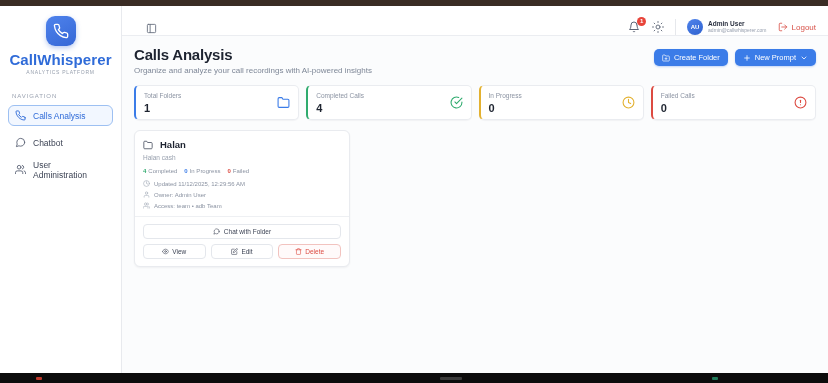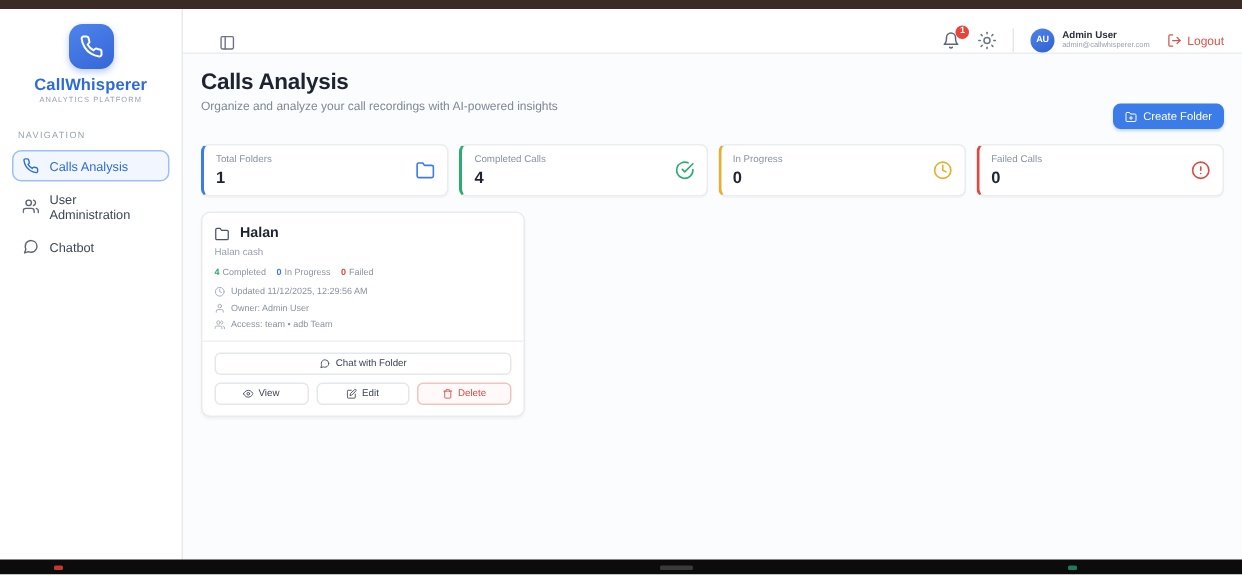--- a/index.html
+++ b/index.html
@@ -22,21 +22,21 @@
     background:#ffffff; border-right:1px solid #e8eaee;
   }
   .brand { padding:10px 0 0 0; text-align:center; }
   .brand-logo {
     width:30px; height:30px; margin:0 auto; border-radius:9px;
     background:linear-gradient(150deg,#4f83ec 0%,#3567d6 100%);
     display:flex; align-items:center; justify-content:center;
     box-shadow:0 2px 5px rgba(53,103,214,.35);
   }
   .brand-logo svg { width:16px; height:16px; }
-  .brand-name { margin-top:5px; font-size:11px; font-weight:bold; color:#2f6bd8; letter-spacing:.1px; }
+  .brand-name { margin-top:5px; font-size:15px; font-weight:bold; color:#2f6bd8; letter-spacing:.1px; }
   .brand-sub { margin-top:1px; font-size:5px; color:#98a0ae; letter-spacing:.7px; }
 
   .nav-label { margin:18px 0 6px 12px; font-size:6px; letter-spacing:.9px; color:#9aa2b0; }
   .nav { padding:0 8px; }
   .nav-item {
     display:flex; align-items:center; gap:7px;
     height:21px; padding:0 6px; margin-bottom:6px;
     border-radius:6px; cursor:pointer;
     font-size:8.5px; color:#3d4455; font-weight:500;
     border:1px solid transparent;
@@ -85,21 +85,21 @@
   .logout svg { width:10px; height:10px; display:block; }
 
   
   .main {
     position:absolute; top:36px; left:122px; width:706px; height:337px;
     background:#fbfcfd; padding:10px 12px 0 12px; overflow:hidden;
   }
   .page-head { display:flex; align-items:flex-start; }
   .page-title { font-size:15px; font-weight:bold; color:#1d2330; letter-spacing:-.2px; }
   .page-sub { margin-top:3px; font-size:8px; color:#7e8797;text-align:center; }
-  .head-actions { margin-left:auto; display:flex; gap:7px; padding-top:3px;margin-top:20px; }
+  .head-actions { margin-left:auto; display:flex; gap:7px; padding-top:3px; }
   .btn-primary {
     display:flex; align-items:center; gap:4px;
     background:#3b7ce8; color:#fff; border:none; border-radius:5px;
     height:17px; padding:0 8px; font-size:7.5px; font-weight:500;
     cursor:pointer; font-family:inherit;
     box-shadow:0 1px 2px rgba(59,124,232,.3);
   }
   .btn-primary svg { width:8px; height:8px; display:block; }
 
   
@@ -189,36 +189,36 @@
           <svg viewBox="0 0 24 24" fill="none" stroke="currentColor" stroke-width="2" stroke-linecap="round" stroke-linejoin="round">
             <path d="M22 16.92v3a2 2 0 0 1-2.18 2 19.79 19.79 0 0 1-8.63-3.07 19.5 19.5 0 0 1-6-6 19.79 19.79 0 0 1-3.07-8.67A2 2 0 0 1 4.11 2h3a2 2 0 0 1 2 1.72c.13.96.36 1.9.7 2.81a2 2 0 0 1-.45 2.11L8.09 9.91a16 16 0 0 0 6 6l1.27-1.27a2 2 0 0 1 2.11-.45c.9.34 1.85.57 2.81.7A2 2 0 0 1 22 16.92z"></path>
           </svg>
         </span>
         <span>Calls Analysis</span>
       </div>
 
       <div class="nav-item">
         <span class="ico">
           <svg viewBox="0 0 24 24" fill="none" stroke="currentColor" stroke-width="2" stroke-linecap="round" stroke-linejoin="round">
+            <path d="M21 11.5a8.38 8.38 0 0 1-.9 3.8 8.5 8.5 0 0 1-7.6 4.7 8.38 8.38 0 0 1-3.8-.9L3 21l1.9-5.7a8.38 8.38 0 0 1-.9-3.8 8.5 8.5 0 0 1 4.7-7.6 8.38 8.38 0 0 1 3.8-.9h.5a8.48 8.48 0 0 1 8 8v.5z"></path>
+          </svg>
+        </span>
+        <span>Chatbot</span>
+      </div>
+
+      <div class="nav-item">
+        <span class="ico">
+          <svg viewBox="0 0 24 24" fill="none" stroke="currentColor" stroke-width="2" stroke-linecap="round" stroke-linejoin="round">
             <path d="M17 21v-2a4 4 0 0 0-4-4H5a4 4 0 0 0-4 4v2"></path>
               <circle cx="9" cy="7" r="4"></circle>
             <path d="M23 21v-2a4 4 0 0 0-3-3.87"></path>
               <path d="M16 3.13a4 4 0 0 1 0 7.75"></path>
           </svg>
         </span>
         <span>User Administration</span>
-      </div>
-
-      <div class="nav-item">
-        <span class="ico">
-          <svg viewBox="0 0 24 24" fill="none" stroke="currentColor" stroke-width="2" stroke-linecap="round" stroke-linejoin="round">
-            <path d="M21 11.5a8.38 8.38 0 0 1-.9 3.8 8.5 8.5 0 0 1-7.6 4.7 8.38 8.38 0 0 1-3.8-.9L3 21l1.9-5.7a8.38 8.38 0 0 1-.9-3.8 8.5 8.5 0 0 1 4.7-7.6 8.38 8.38 0 0 1 3.8-.9h.5a8.48 8.48 0 0 1 8 8v.5z"></path>
-          </svg>
-        </span>
-        <span>Chatbot</span>
       </div>
     </nav>
   </aside>
 
   <header class="topbar">
     <div class="panel-toggle">
       <svg viewBox="0 0 24 24" fill="none" stroke="currentColor" stroke-width="2" stroke-linecap="round" stroke-linejoin="round">
         <rect x="3" y="3" width="18" height="18" rx="2"></rect>
           <line x1="9" y1="3" x2="9" y2="21"></line>
       </svg>
@@ -283,20 +283,34 @@
         <button class="btn-primary">
           <span>
             <svg viewBox="0 0 24 24" fill="none" stroke="currentColor" stroke-width="2" stroke-linecap="round" stroke-linejoin="round">
               <path d="M22 19a2 2 0 0 1-2 2H4a2 2 0 0 1-2-2V5a2 2 0 0 1 2-2h5l2 3h9a2 2 0 0 1 2 2z"></path>
               <line x1="12" y1="11" x2="12" y2="17"></line>
                 <line x1="9" y1="14" x2="15" y2="14"></line>
             </svg>
           </span>
           <span>Create Folder</span>
         </button>
+        <button class="btn-primary">
+          <span>
+            <svg viewBox="0 0 24 24" fill="none" stroke="currentColor" stroke-width="2.4" stroke-linecap="round" stroke-linejoin="round">
+              <line x1="12" y1="5" x2="12" y2="19"></line>
+                <line x1="5" y1="12" x2="19" y2="12"></line>
+            </svg>
+          </span>
+          <span>New Prompt</span>
+          <span>
+            <svg viewBox="0 0 24 24" fill="none" stroke="currentColor" stroke-width="2.4" stroke-linecap="round" stroke-linejoin="round">
+              <polyline points="6 9 12 15 18 9"></polyline>
+            </svg>
+          </span>
+        </button>
       </div>
     </div>
 
     <section class="stats">
 
       <div class="stat c-blue">
         <div>
           <div class="stat-label">Total Folders</div>
           <div class="stat-value">1</div>
         </div>

